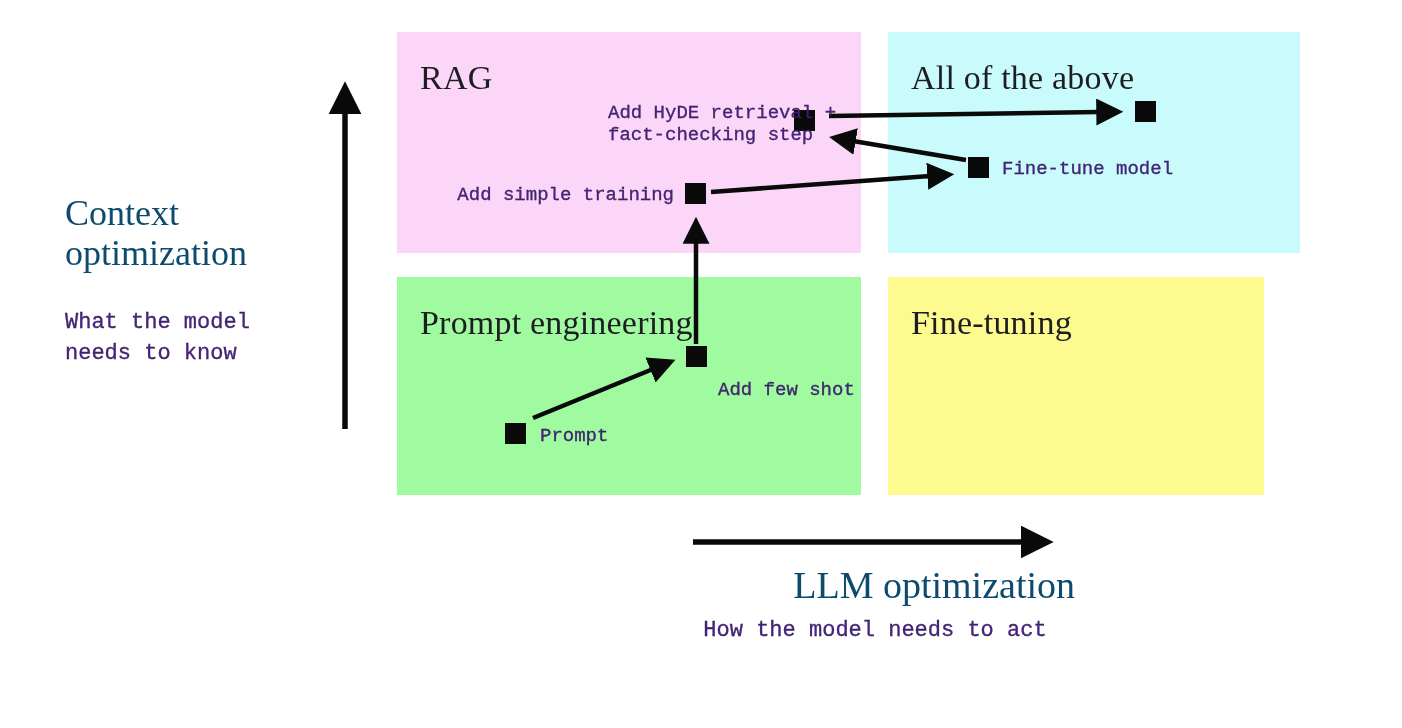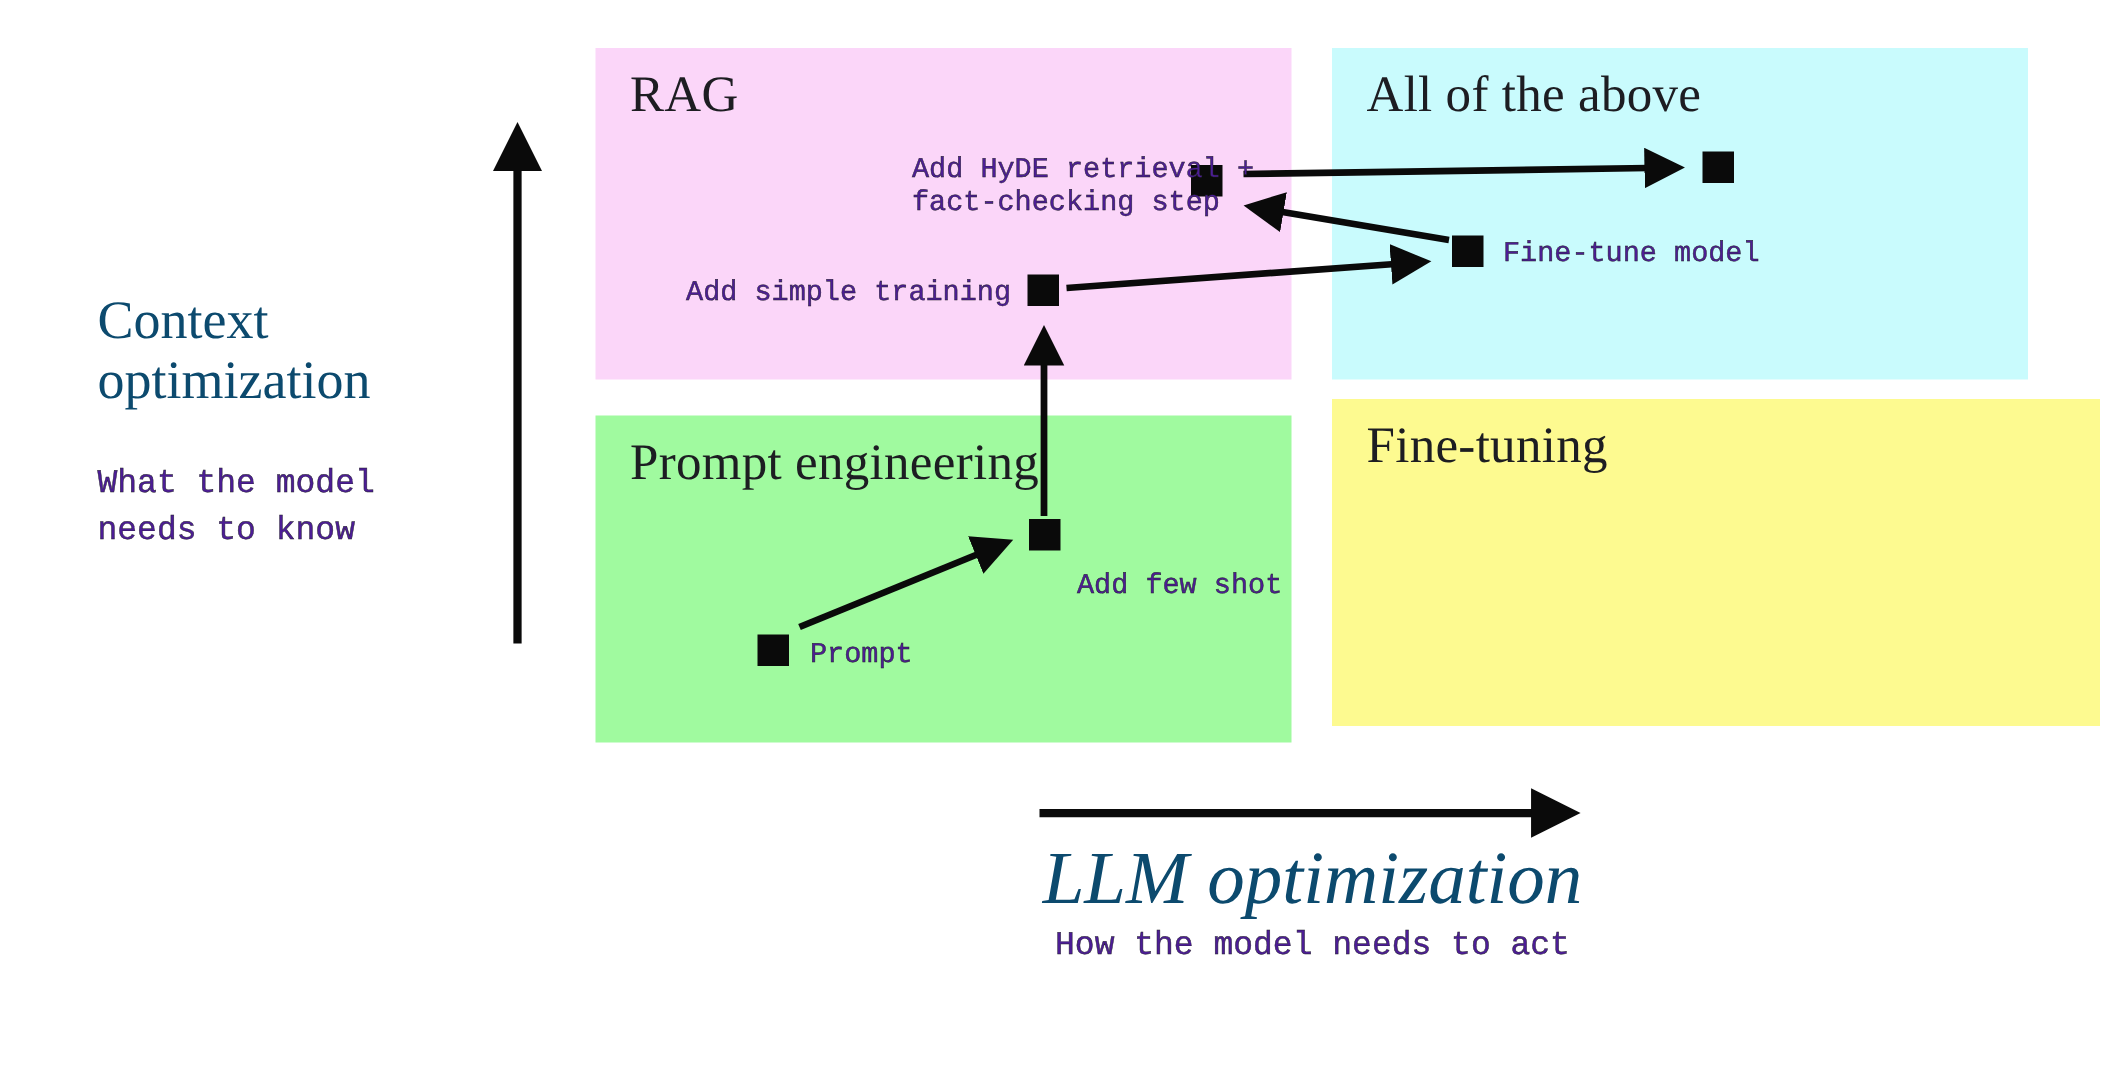--- a/index.html
+++ b/index.html
@@ -8,38 +8,38 @@
     width: 1402px;
     height: 728px;
     background: #ffffff;
     font-family: "Liberation Sans", sans-serif;
     color: #1f1f24;
     overflow: hidden;
   }
   .quadrant {
     position: absolute;
     box-sizing: border-box;
-    padding: 12px 23px;
+    padding: 26px 23px;
   }
   .q-title {
     font-family: "Liberation Serif", "DejaVu Serif", serif;
     font-size: 34px;
     line-height: 1.15;
     color: #1d1d22;
     letter-spacing: 0.2px;
     white-space: nowrap;
   }
   .axis-title {
     position: absolute;
     font-family: "Liberation Serif", "DejaVu Serif", serif;
     color: #0c4a6e;
   }
   .y-title { left: 65px; top: 193px; font-size: 36px; line-height: 40px; white-space: pre-line; }
   .y-sub   { left: 65px; top: 307px; font-size: 22px; line-height: 31px; white-space: pre-line; }
-  .x-title { left: 675px; top: 564px; width: 400px; text-align: center; font-size: 50px; line-height: 42px; font-style: italic; }
+  .x-title { left: 675px; top: 564px; width: 400px; text-align: right; font-size: 38px; line-height: 42px; }
   .x-sub   { left: 675px; top: 620px; width: 400px; text-align: center; font-size: 22px; line-height: 28px; }
   .sans-label {
     position: absolute;
     font-family: Liberation Mono, monospace;
     font-size: 19px;
     font-weight: 500;
     color: #4c1d95;
     -webkit-text-stroke: 0.3px #212126;
     white-space: pre-line;
     line-height: 22px;
@@ -61,29 +61,29 @@
 </style>
 </head>
 <body>
 
 <div class="canvas">
 
   <div class="quadrant" style="left: 397px; top: 32px; width: 464px; height: 221px; background: rgb(251, 214, 249);">
     <div class="q-title">RAG</div>
   </div>
 
-  <div class="quadrant" style="left: 888px; top: 32px; width: 464px; height: 221px; background: rgb(201, 251, 253);">
+  <div class="quadrant" style="left: 888px; top: 32px; width: 412px; height: 221px; background: rgb(201, 251, 253);">
     <div class="q-title">All of the above</div>
   </div>
 
   <div class="quadrant" style="left: 397px; top: 277px; width: 464px; height: 218px; background: rgb(160, 250, 159);">
     <div class="q-title">Prompt engineering</div>
   </div>
 
-  <div class="quadrant" style="left: 888px; top: 266px; width: 512px; height: 218px; background: rgb(253, 250, 144);">
+  <div class="quadrant" style="left: 888px; top: 277px; width: 376px; height: 218px; background: rgb(253, 250, 144);">
     <div class="q-title">Fine-tuning</div>
   </div>
 
   <div class="axis-title y-title">Context
 optimization</div>
   <div class="sans-label y-sub" style="font-size:22px; line-height:31px;">What the model
 needs to know</div>
 
   <div class="axis-title x-title">LLM optimization</div>
   <div class="sans-label x-sub" style="font-size:22px;">How the model needs to act</div>

